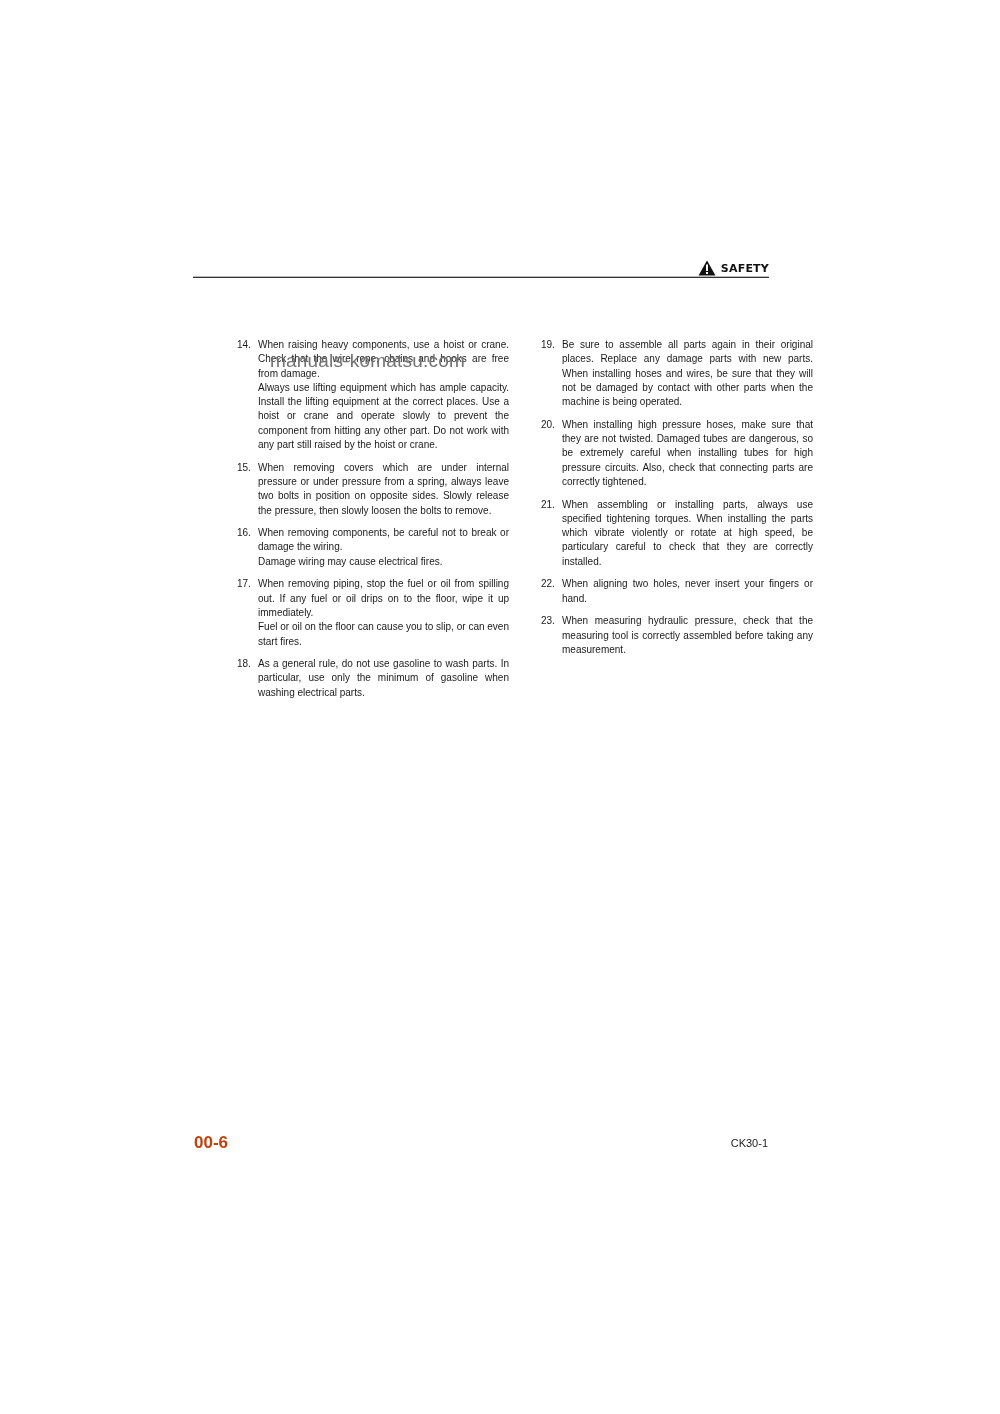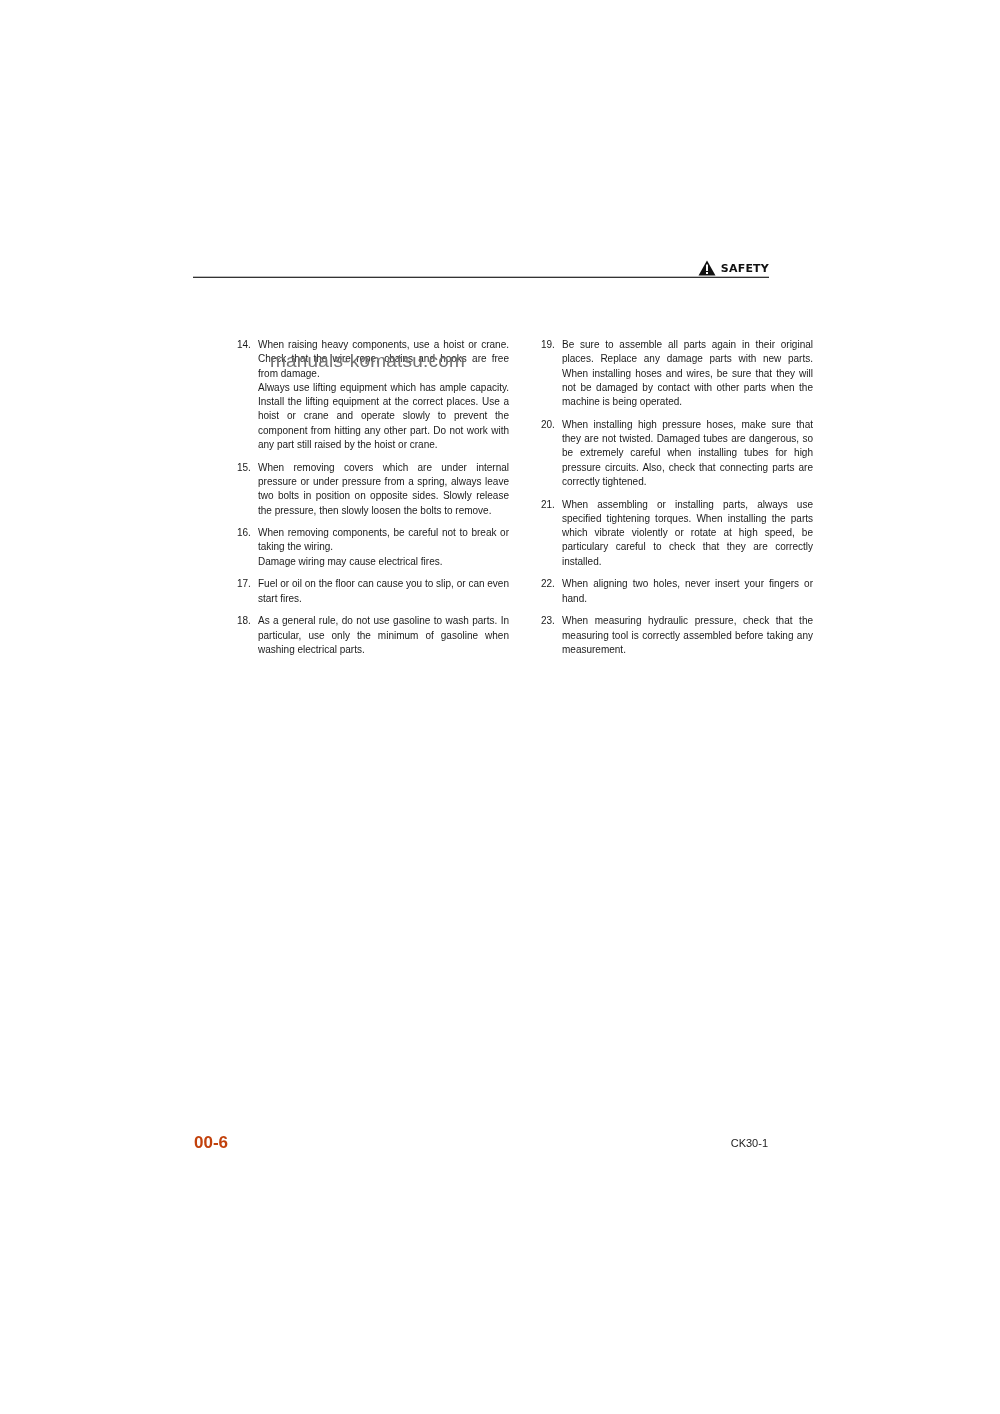--- a/index.html
+++ b/index.html
@@ -117,25 +117,26 @@
       <span class="item-num">14.</span>
       <p>When raising heavy components, use a hoist or crane. Check that the wire rope, chains and hooks are free from damage.</p>
       <p>Always use lifting equipment which has ample capacity. Install the lifting equipment at the correct places. Use a hoist or crane and operate slowly to prevent the component from hitting any other part. Do not work with any part still raised by the hoist or crane.</p>
     </div>
     <div class="item">
       <span class="item-num">15.</span>
       <p>When removing covers which are under internal pressure or under pressure from a spring, always leave two bolts in position on opposite sides. Slowly release the pressure, then slowly loosen the bolts to remove.</p>
     </div>
     <div class="item">
       <span class="item-num">16.</span>
-      <p>When removing components, be careful not to break or taking the wiring.</p>
+      <p>When removing components, be careful not to break or damage the wiring.</p>
       <p>Damage wiring may cause electrical fires.</p>
     </div>
     <div class="item">
       <span class="item-num">17.</span>
+      <p>When removing piping, stop the fuel or oil from spilling out. If any fuel or oil drips on to the floor, wipe it up immediately.</p>
       <p>Fuel or oil on the floor can cause you to slip, or can even start fires.</p>
     </div>
     <div class="item">
       <span class="item-num">18.</span>
       <p>As a general rule, do not use gasoline to wash parts. In particular, use only the minimum of gasoline when washing electrical parts.</p>
     </div>
   </div>
 
   <div class="column col-right">
     <div class="item">

